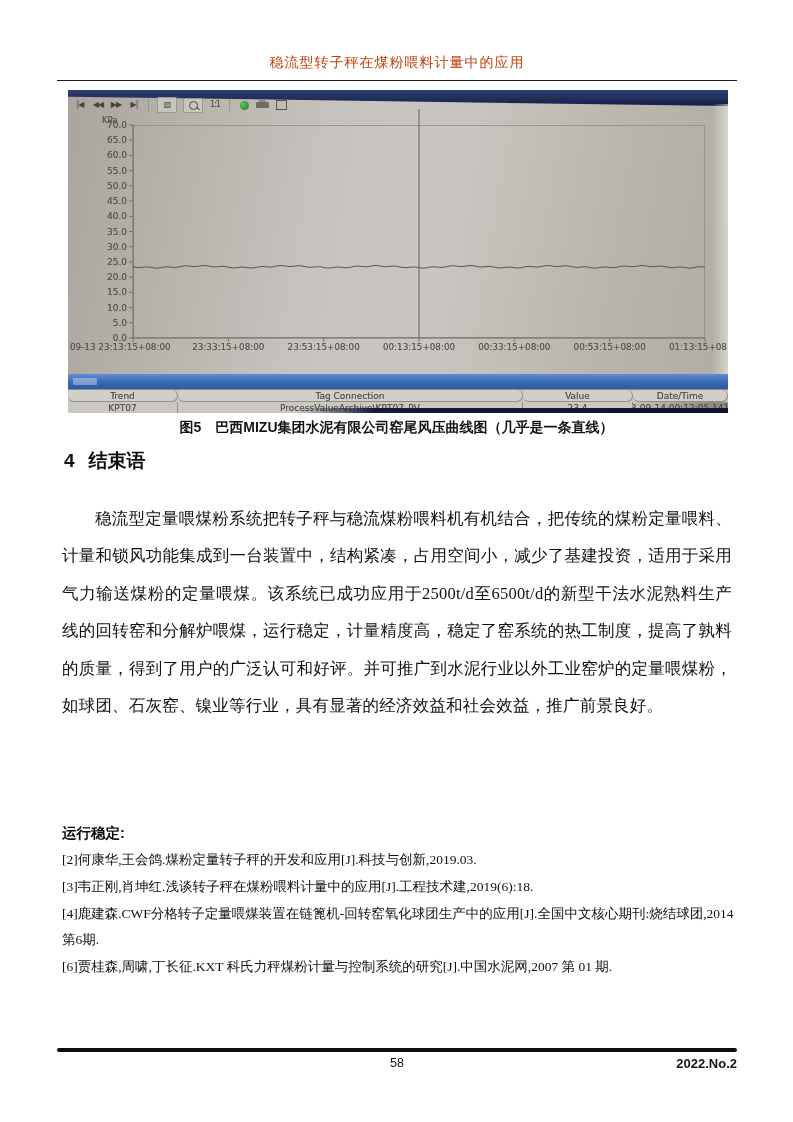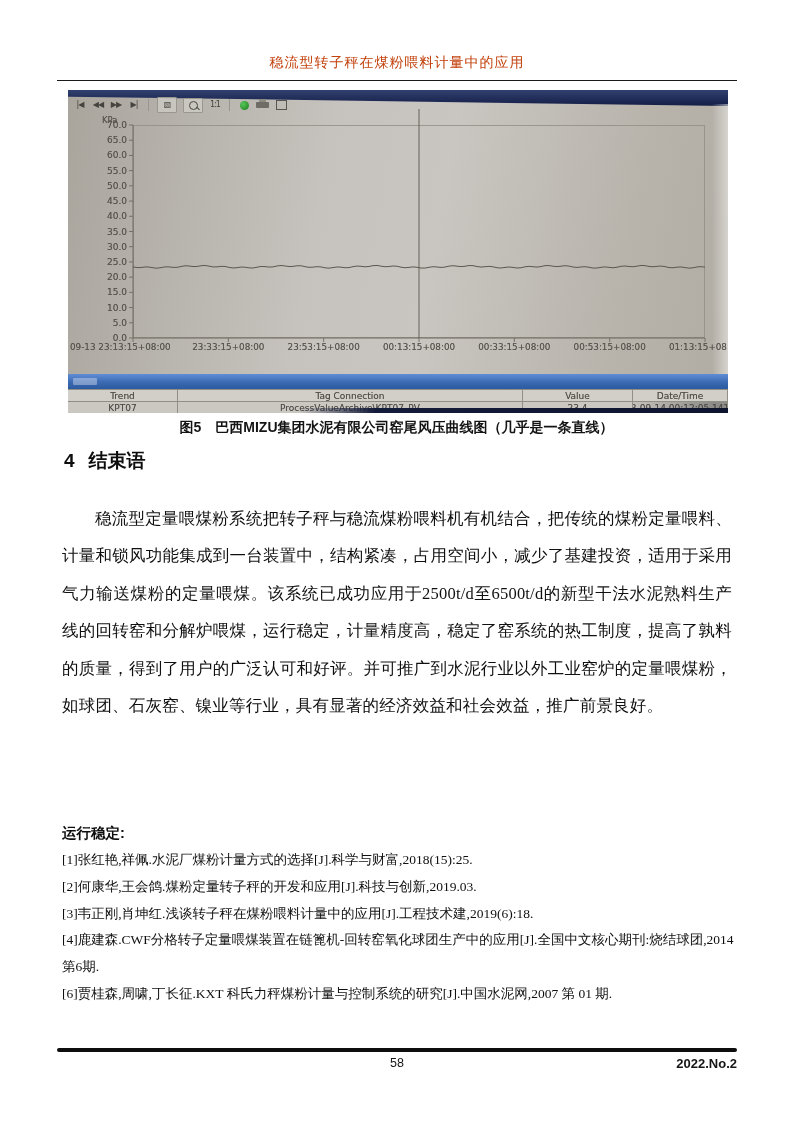--- a/index.html
+++ b/index.html
@@ -52,21 +52,21 @@
             background:linear-gradient(#5f8ed6 0%,#3b6ab2 55%,#2c5aa0 100%);}
   .titlebar::before{content:'';position:absolute;left:5px;top:4px;width:24px;height:7px;
             background:rgba(255,255,255,.35);border-radius:1px;}
   
   .wtable{position:absolute;left:0;top:299px;width:660px;height:24px;
           display:grid;grid-template-columns:110px 345px 110px 95px;grid-template-rows:12px 12px;
           background:#cbc8c2;border-top:1px solid #918e86;font-size:9px;color:#4e4c47;}
   .wtable div{border-right:1px solid #918e86;border-bottom:1px solid #918e86;
           display:flex;align-items:center;justify-content:center;overflow:hidden;white-space:nowrap;
           text-shadow:0 0 .5px rgba(70,68,60,.55);}
-  .wtable .hd{background:#d2cfc9;}
+  .wtable .hd{background:#d2cfc9;border-radius:6px;}
   .wtable .dtcell{background:linear-gradient(90deg,#c4c1bb, #8e8c88 85%);}
   
   .caption{position:absolute;top:419px;left:0;width:793px;text-align:center;
            font-family:"Liberation Sans","DejaVu Sans",sans-serif;font-weight:700;font-size:14px;color:#141414;}
   .sec-hd{position:absolute;top:448px;left:64px;
           font-family:"Liberation Sans","DejaVu Sans",sans-serif;font-weight:700;font-size:19px;color:#0d0d0d;}
   .sec-hd .num{margin-right:14px;}
   .body-par{position:absolute;top:483px;left:62px;width:670px;
           font-size:16.5px;line-height:37.5px;text-align:justify;text-indent:2em;
           letter-spacing:.2px;color:#101010;}
@@ -193,21 +193,20 @@
 <div class="caption">图5　巴西MIZU集团水泥有限公司窑尾风压曲线图（几乎是一条直线）</div>
 
 <div class="sec-hd">
   <span class="num">4</span><span>结束语</span>
 </div>
 
 <p class="body-par">稳流型定量喂煤粉系统把转子秤与稳流煤粉喂料机有机结合，把传统的煤粉定量喂料、计量和锁风功能集成到一台装置中，结构紧凑，占用空间小，减少了基建投资，适用于采用气力输送煤粉的定量喂煤。该系统已成功应用于2500t/d至6500t/d的新型干法水泥熟料生产线的回转窑和分解炉喂煤，运行稳定，计量精度高，稳定了窑系统的热工制度，提高了孰料的质量，得到了用户的广泛认可和好评。并可推广到水泥行业以外工业窑炉的定量喂煤粉，如球团、石灰窑、镍业等行业，具有显著的经济效益和社会效益，推广前景良好。</p>
 
 <div class="ref-hd">运行稳定:</div>
 <div class="ref-list" id="ref-list">
-    <p class="ref-item">[1]张红艳,祥佩.水泥厂煤粉计量方式的选择[J].科学与财富,2018(15):25.</p>
     <p class="ref-item">[2]何康华,王会鸽.煤粉定量转子秤的开发和应用[J].科技与创新,2019.03.</p>
     <p class="ref-item">[3]韦正刚,肖坤红.浅谈转子秤在煤粉喂料计量中的应用[J].工程技术建,2019(6):18.</p>
     <p class="ref-item">[4]鹿建森.CWF分格转子定量喂煤装置在链篦机-回转窑氧化球团生产中的应用[J].全国中文核心期刊:烧结球团,2014第6期.</p>
     <p class="ref-item">[6]贾桂森,周啸,丁长征.KXT 科氏力秤煤粉计量与控制系统的研究[J].中国水泥网,2007 第 01 期.</p>
   </div>
 
 <div class="foot-line"></div>
 <div class="foot-page">58</div>
 <div class="foot-issue">2022.No.2</div>
 

